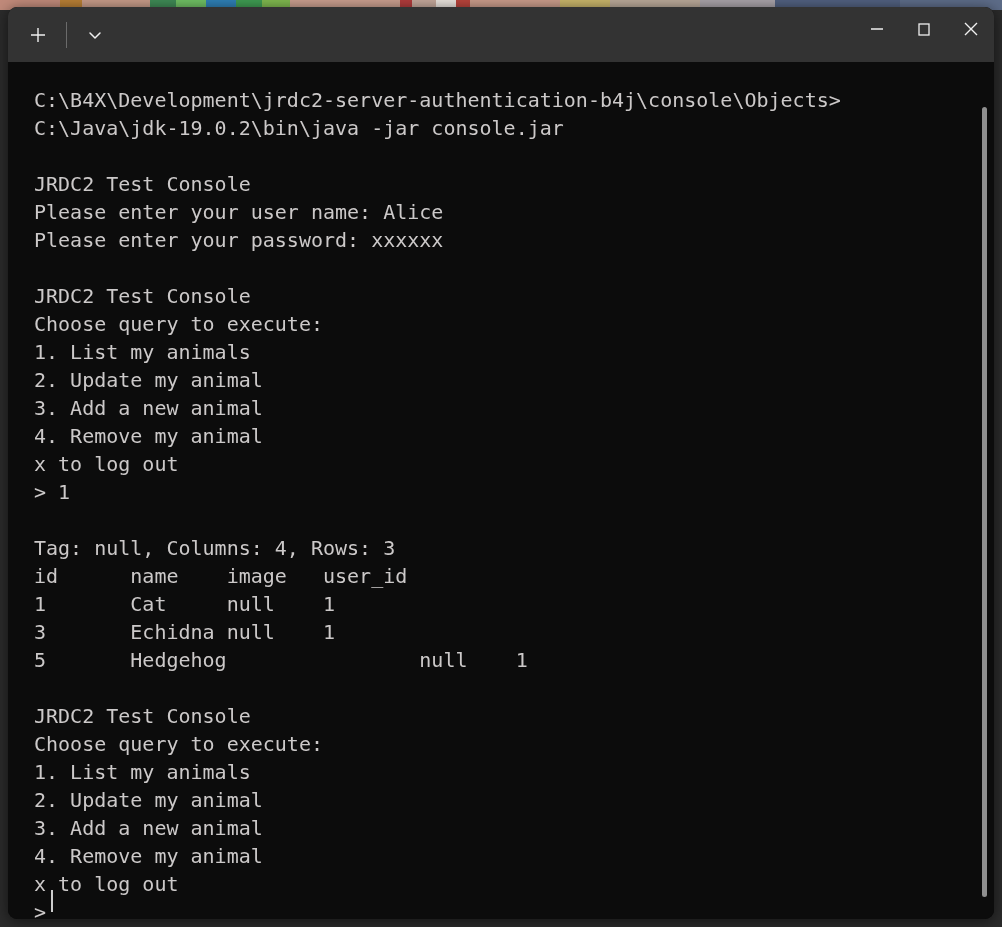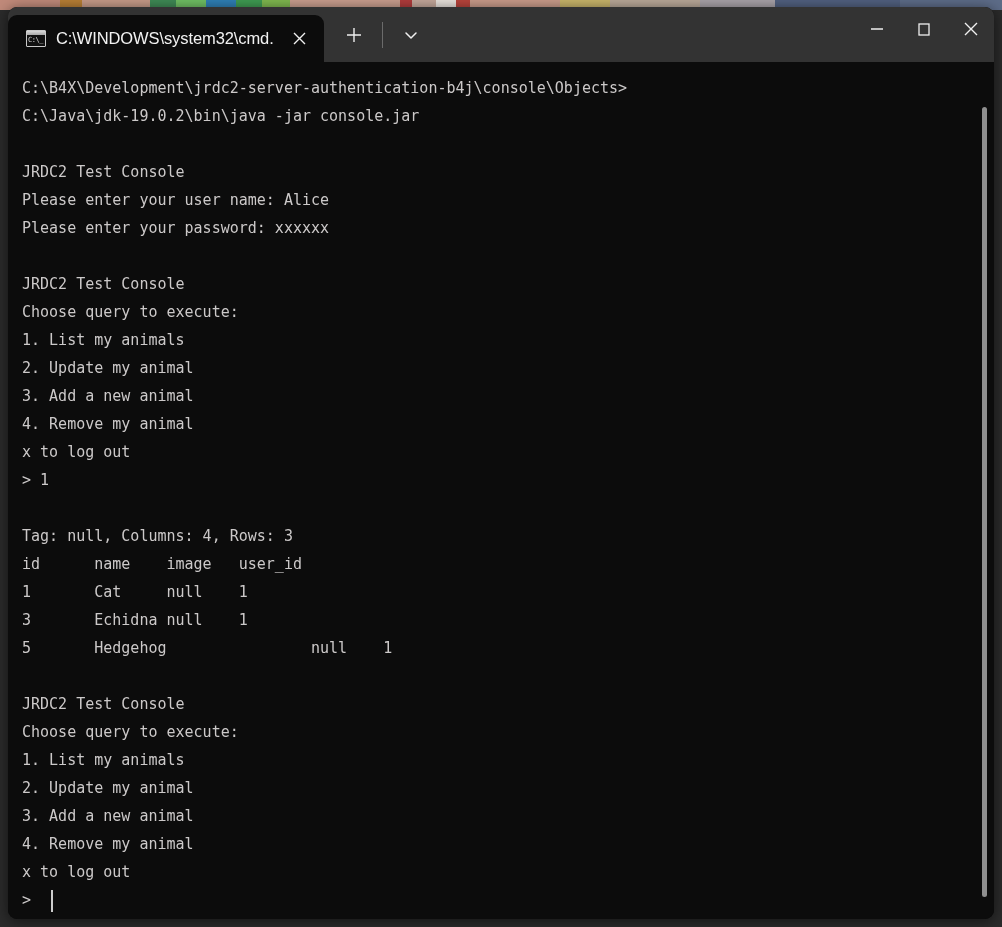--- a/index.html
+++ b/index.html
@@ -178,26 +178,26 @@
     position: relative;
     height: 857px;
     background: #0c0c0c;
     padding: 12px 0 0 14px;
     box-sizing: border-box;
     overflow: hidden;
   }
 
   #termtext {
     font-family: "DejaVu Sans Mono", monospace;
-    font-size: 15px;
+    font-size: 20px;
     line-height: 28px;
     color: #ccc9c9;
     white-space: pre;
     letter-spacing: 0px;
-    margin: 0;
+    margin: 12px;
     tab-size: 8;
     -moz-tab-size: 8;
   }
 
   .cursor {
     display: inline-block;
     width: 2px;
     height: 22px;
     background: #cccccc;
     vertical-align: -4px;
@@ -225,33 +225,20 @@
 </style>
 </head>
 <body>
 
 <div id="desktop"></div>
 
 <div id="window">
 
   <div id="titlebar">
 
-    <div id="tabstrip">
-      <div class="tab">
-        <span class="tab-icon">
-          <span class="tab-icon-text">C:\_</span>
-        </span>
-        <span class="tab-title">C:\WINDOWS\system32\cmd.</span>
-        <span class="tab-close">
-          <svg width="17" height="17" viewBox="0 0 17 17" aria-hidden="true">
-            <path d="M3 3 L14 14 M14 3 L3 14" stroke="#f0f0f0" stroke-width="1.4" fill="none"></path>
-          </svg>
-        </span>
-      </div>
-    </div>
 
     <div id="tabbar-actions">
       <div class="tb-btn">
         <svg width="18" height="18" viewBox="0 0 18 18" aria-hidden="true">
           <path d="M9 2 L9 16 M2 9 L16 9" stroke="#f0f0f0" stroke-width="1.4" fill="none"></path>
         </svg>
       </div>
       <div class="tb-divider"></div>
       <div class="tb-btn">
         <svg width="16" height="16" viewBox="0 0 16 16" aria-hidden="true">

